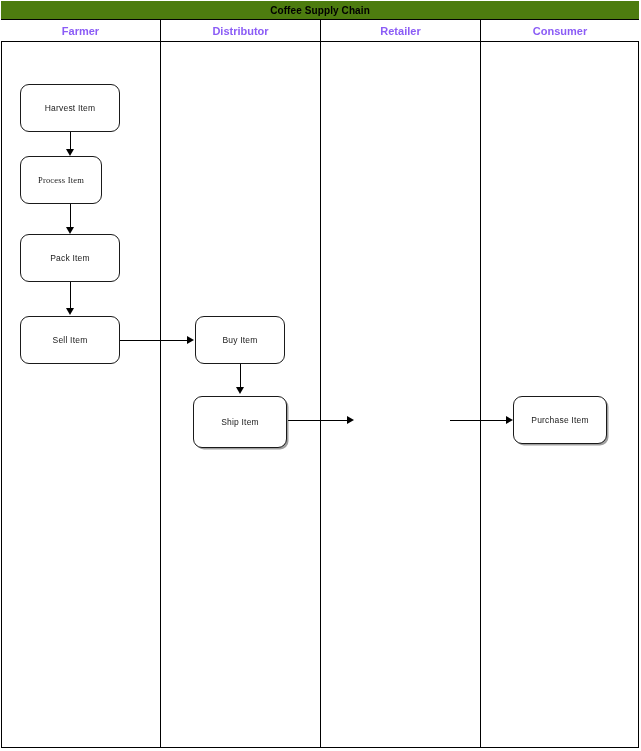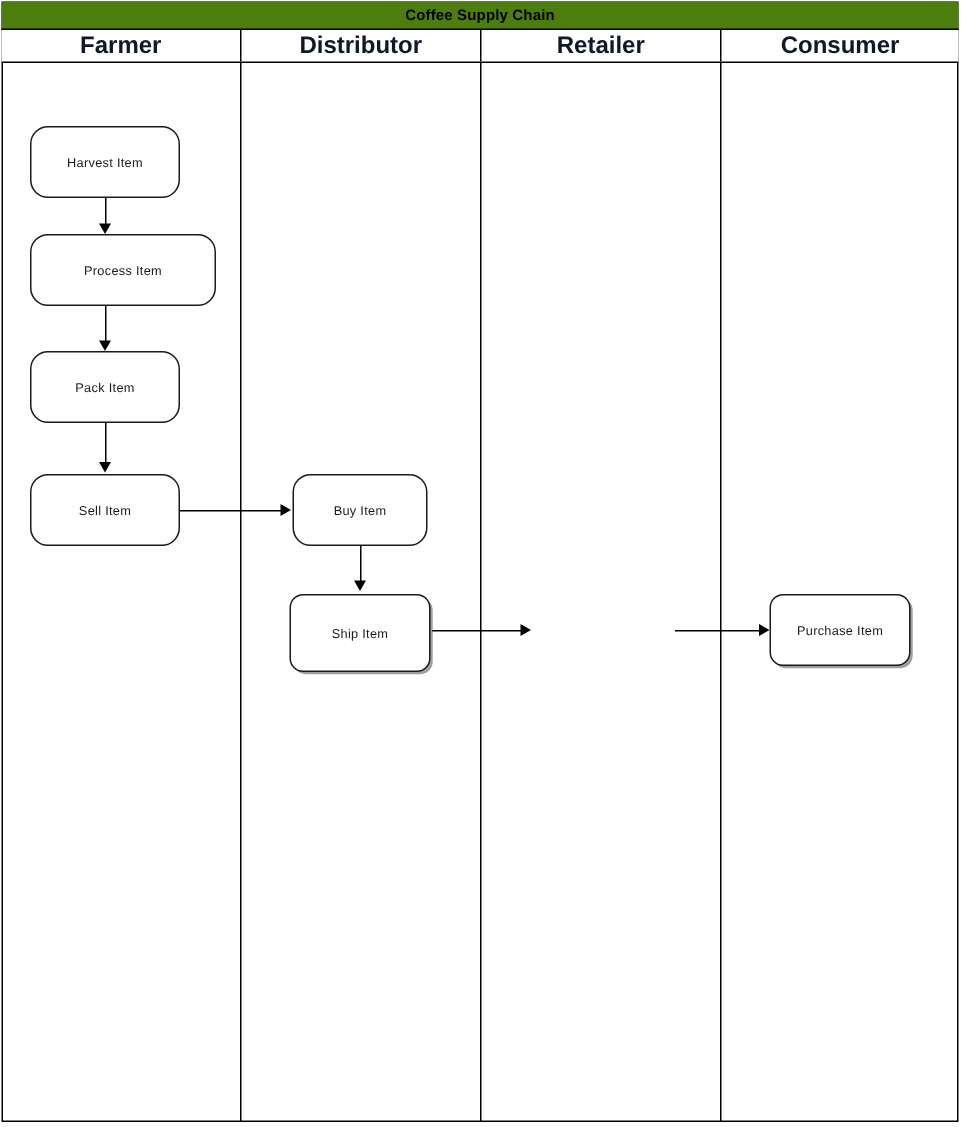--- a/index.html
+++ b/index.html
@@ -62,23 +62,23 @@
     border-bottom: 1px solid #000000;
     box-sizing: border-box;
     display: flex;
     background: #ffffff;
   }
   .lane-header {
     box-sizing: border-box;
     display: flex;
     align-items: center;
     justify-content: center;
-    font-size: 16px;
+    font-size: 11px;
     font-weight: bold;
-    color: #0f172a;
+    color: #8b5cf6;
     height: 100%;
   }
   .lane-header + .lane-header { border-left: 1px solid #000000; }
 
   
   .lane-divider {
     position: absolute;
     top: 42px;
     width: 0;
     height: 706px;
@@ -95,21 +95,21 @@
     display: flex;
     align-items: center;
     justify-content: center;
     font-size: 8.5px;
     color: #1a1a1a;
     text-align: center;
     line-height: 1.2;
     letter-spacing: 0.2px;
     box-shadow: 2px 2px 0 -0.5px rgba(80,80,80,0.55);
   }
-  .node.flat { box-shadow: none; border-radius: 12px; }
+  .node.flat { box-shadow: none; }
 
   
   .conn {
     position: absolute;
     background: #000000;
   }
   .conn.v { width: 1px; }
   .conn.h { height: 1px; }
 
   .arrowhead {
@@ -164,21 +164,21 @@
   <div class="arrowhead down" style="left:236px; top:387px;"></div>
 
   <div class="conn h" style="left:288px; top:420px; width:60px;"></div>
   <div class="arrowhead right" style="left:347px; top:416px;"></div>
 
   <div class="conn h" style="left:450px; top:420px; width:57px;"></div>
   <div class="arrowhead right" style="left:506px; top:416px;"></div>
 
   <div class="node flat" style="left:20px; top:84px; width:100px; height:48px;">Harvest Item</div>
 
-  <div class="node flat" style="left:20px; top:156px; width:124px; height:48px;">Process Item</div>
+  <div class="node flat" style="left:20px; top:156px; width:82px; height:48px;font-family:Liberation Serif, serif;">Process Item</div>
 
   <div class="node flat" style="left:20px; top:234px; width:100px; height:48px;">Pack Item</div>
 
   <div class="node flat" style="left:20px; top:316px; width:100px; height:48px;">Sell Item</div>
 
   <div class="node flat" style="left:195px; top:316px; width:90px; height:48px;">Buy Item</div>
 
   <div class="node" style="left:193px; top:396px; width:94px; height:52px;">Ship Item</div>
 
 

